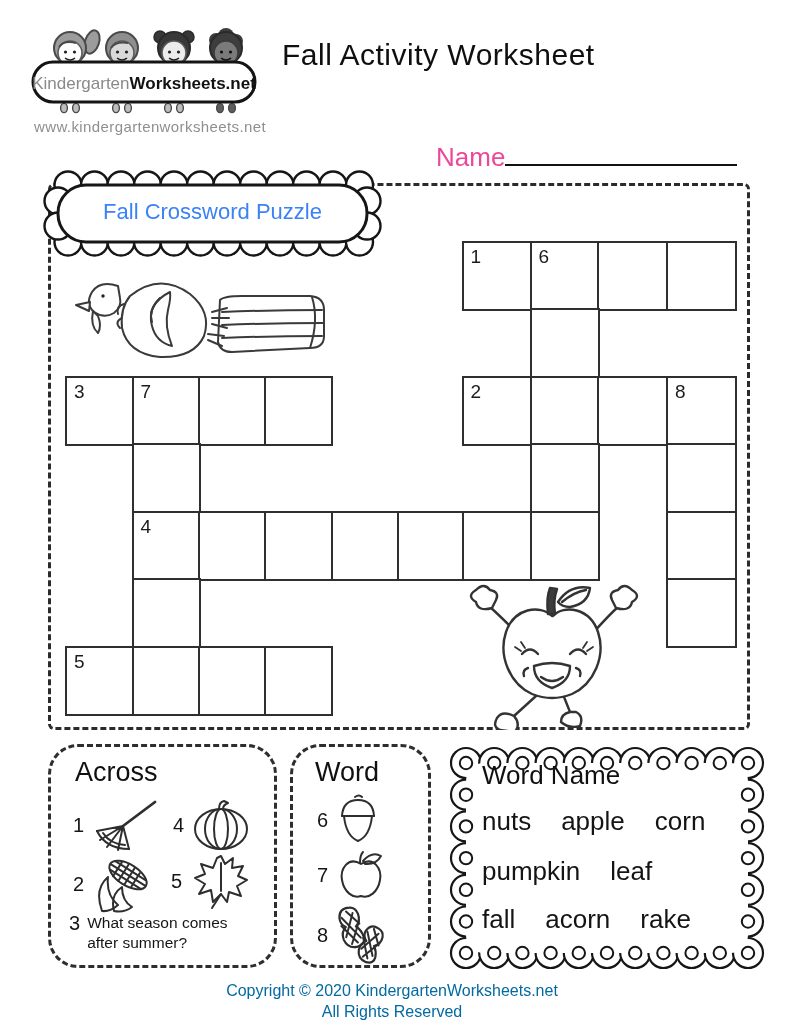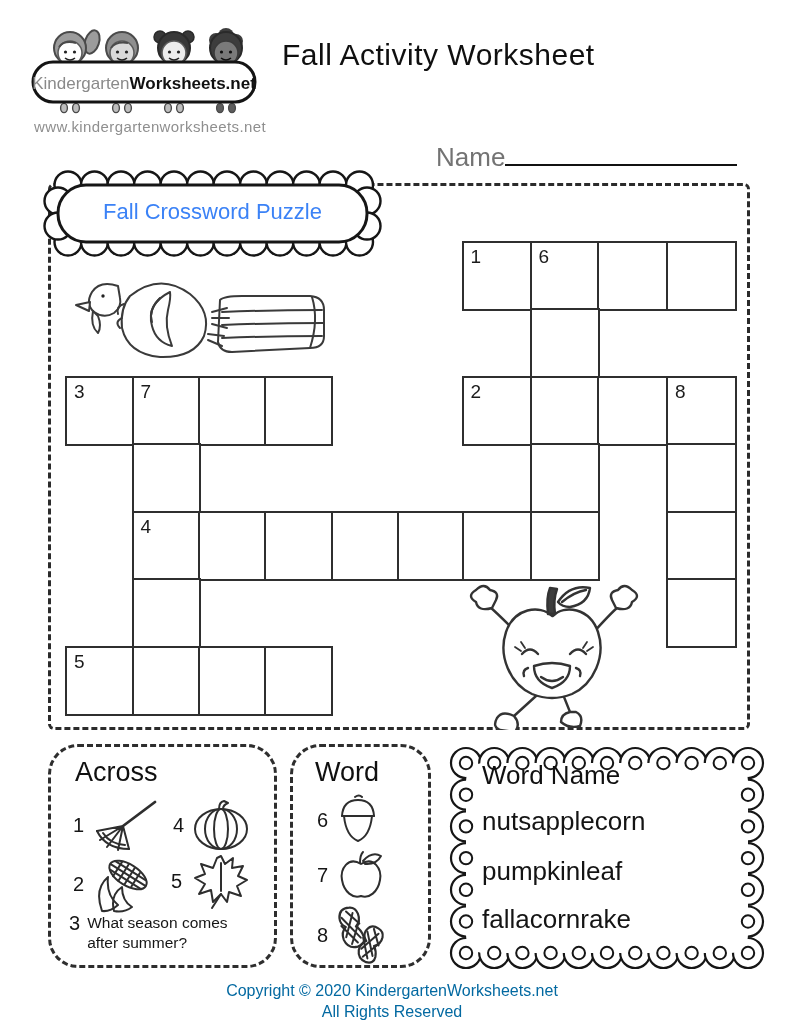--- a/index.html
+++ b/index.html
@@ -5,21 +5,21 @@
   html,body { margin:0; padding:0; background:#ffffff; }
   .page {
     position:relative; width:800px; height:1035px; background:#fff;
     font-family:"Liberation Sans", sans-serif; color:#161616; overflow:hidden;
   }
   .abs { position:absolute; }
 
   
   #site-url { left:34px; top:118px; font-size:15px; letter-spacing:.4px; color:#8f8f8f; }
   #page-title { left:282px; top:38px; font-size:30px; color:#0f0f0f; letter-spacing:.5px; }
-  #name-row { left:436px; top:138px; font-size:26px; color:#737373; }
+  #name-row { left:436px; top:138px; font-size:26px; color:#ec4899; }
   #name-line { display:inline-block; width:232px; height:26px; border-bottom:2px solid #111; vertical-align:baseline; }
 
   
   #main-box { left:48px; top:183px; width:702px; height:547px; box-sizing:border-box;
     border:3px dashed #2b2b2b; border-radius:6px; }
 
   
   #banner-title { left:58px; top:183px; width:309px; height:57px; line-height:57px;
     text-align:center; font-size:22px; color:#3b82f6; }
 
@@ -33,21 +33,21 @@
   #down-box   { left:290px; top:744px; width:141px; height:224px; }
   .box-title { position:absolute; font-size:27px; color:#101010;text-align:right; }
   .clue-item { position:absolute; display:flex; align-items:center; gap:8px; }
   .clue-num  { font-size:20px; color:#161616; }
   .clue-text { position:absolute; display:flex; gap:7px; font-size:15.5px; line-height:20px; color:#161616; }
   .clue-text .t { width:152px; }
 
   
   #wordbank-content { left:446px; top:744px; width:322px; height:228px; }
   .wb-title { position:absolute; left:36px; top:16px; font-size:26px; color:#101010; }
-  .wb-row { position:absolute; left:36px; display:flex; font-size:26px; color:#141414;align-items:center; }
+  .wb-row { position:absolute; left:36px; display:flex; gap:30px; font-size:26px; color:#141414;align-items:center; }
 
   
   #footer { left:0; top:980px; width:784px; text-align:center; color:#0369a1; font-size:16px; line-height:21px; }
 
   svg { display:block; }
   .ink { stroke:#2e2e2e; fill:none; stroke-width:2; stroke-linecap:round; stroke-linejoin:round; }
 </style>
 </head>
 <body>
 

